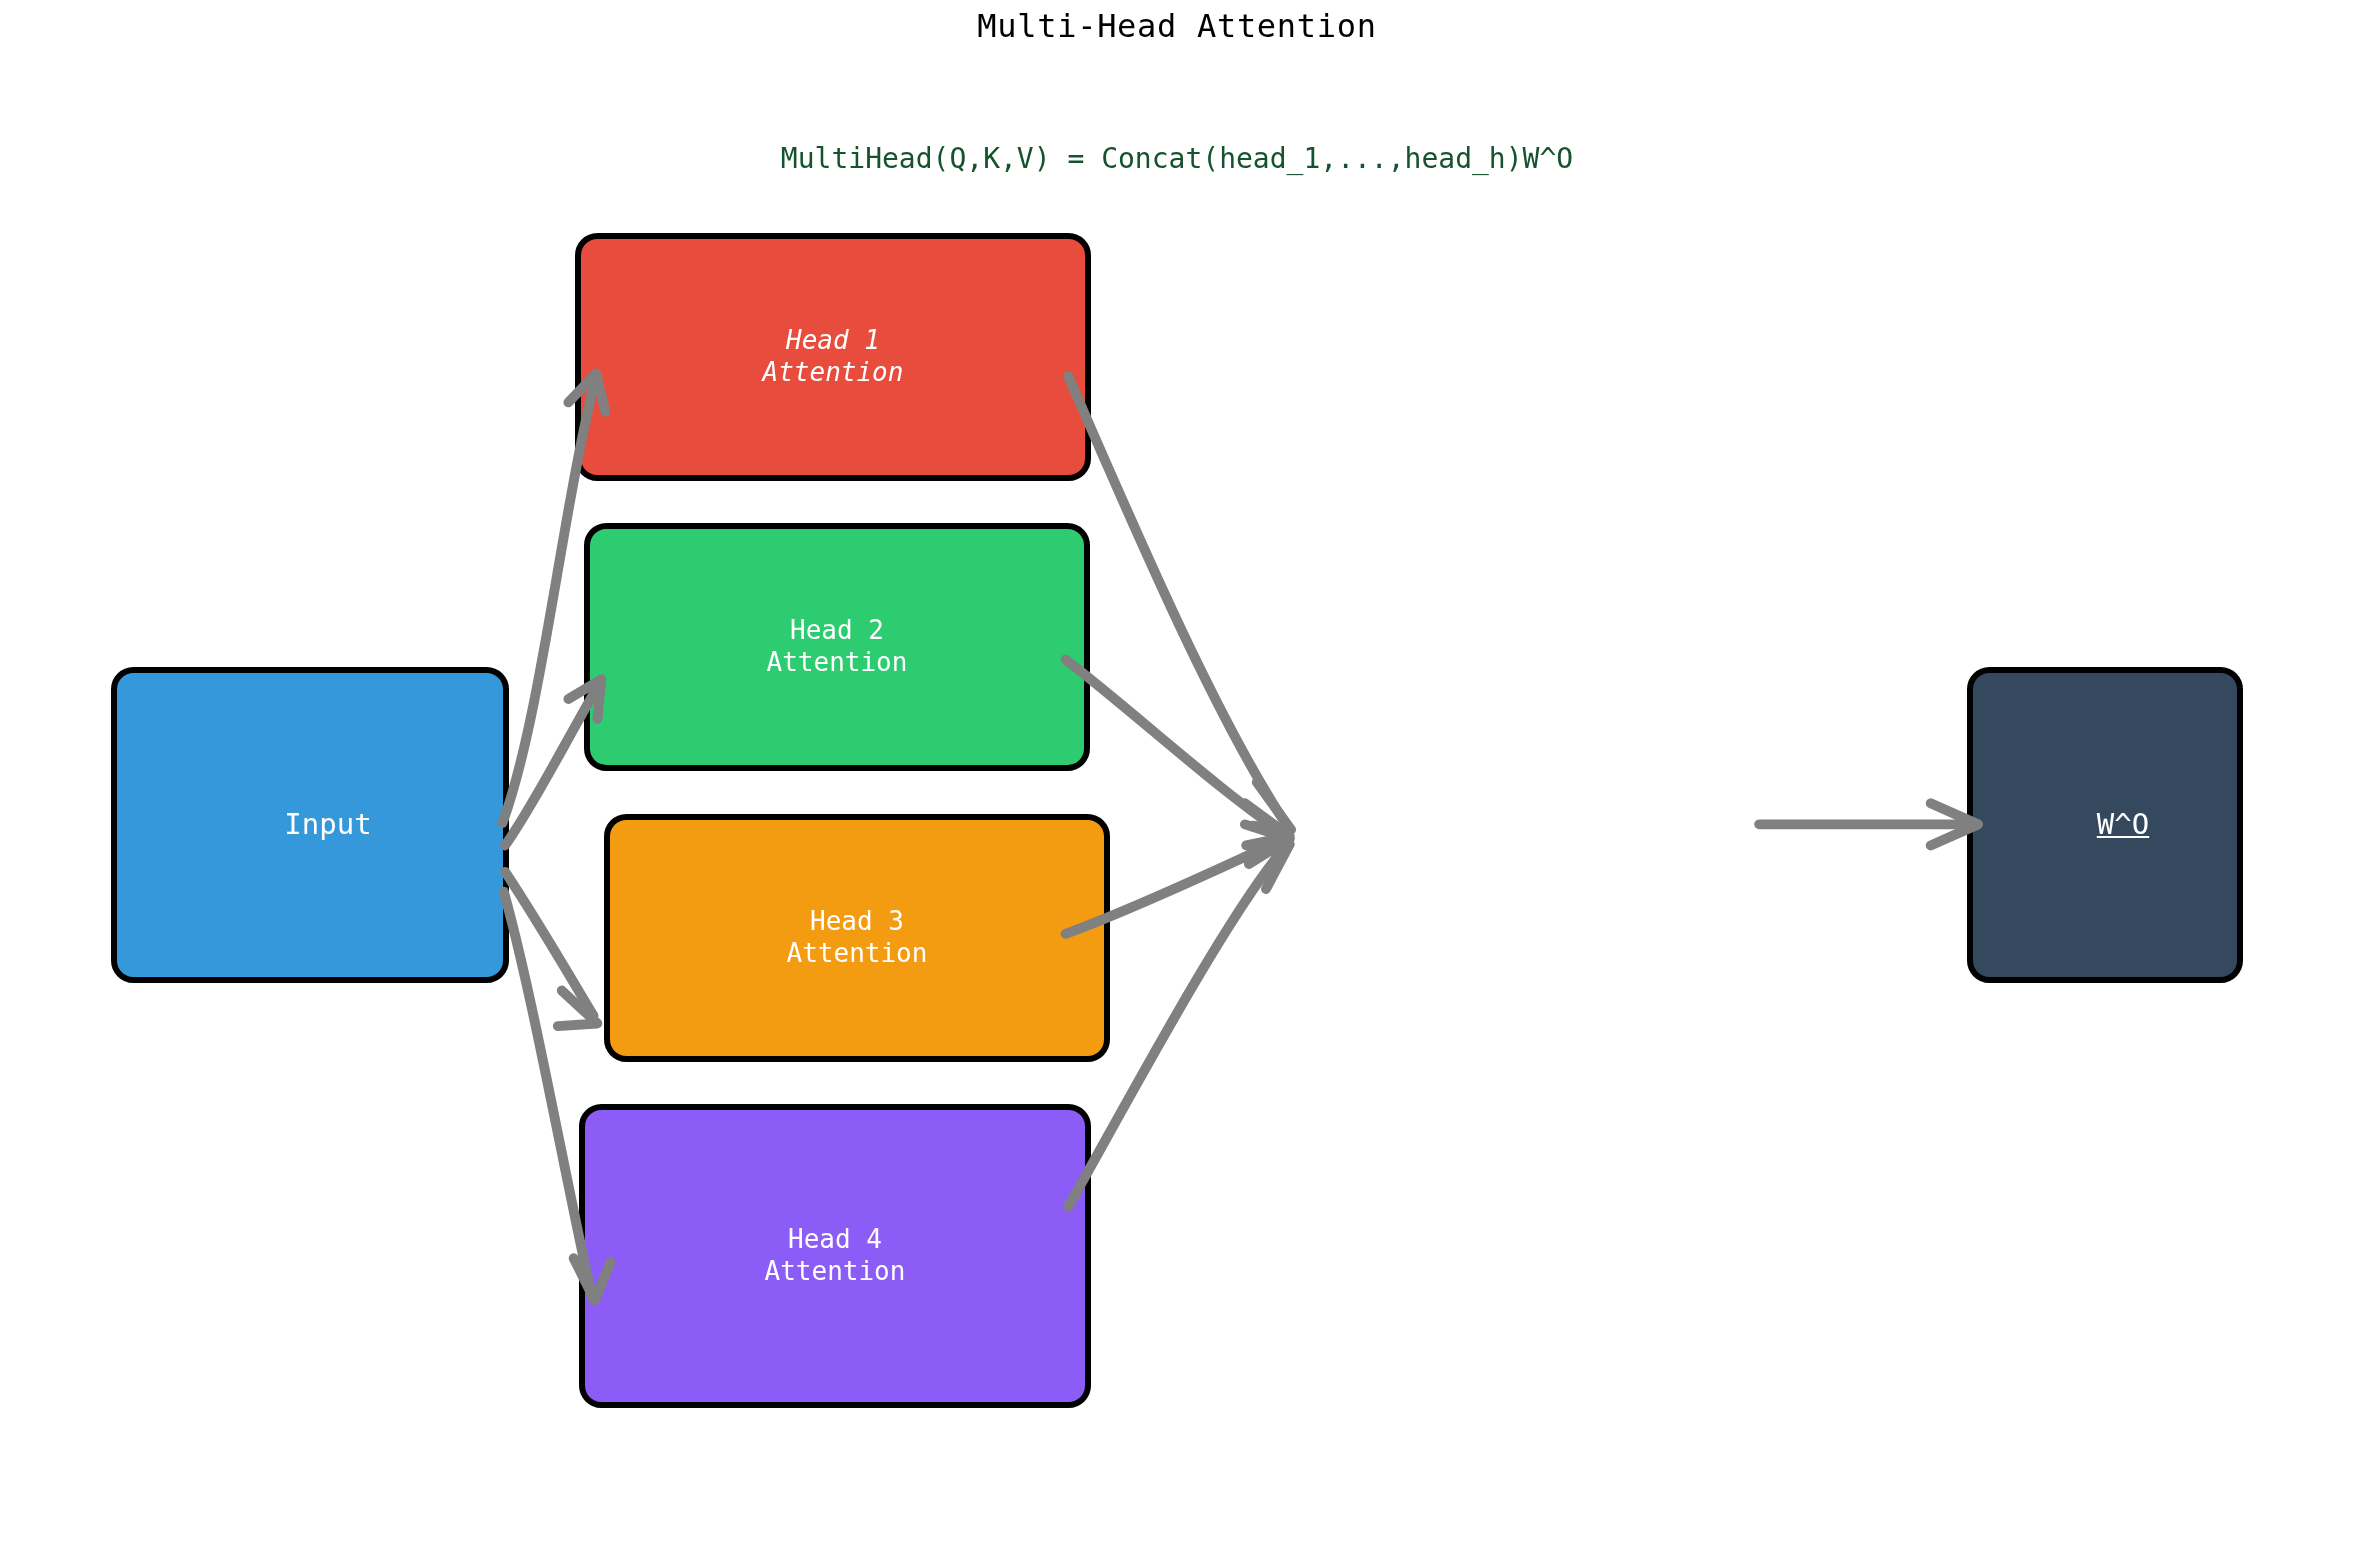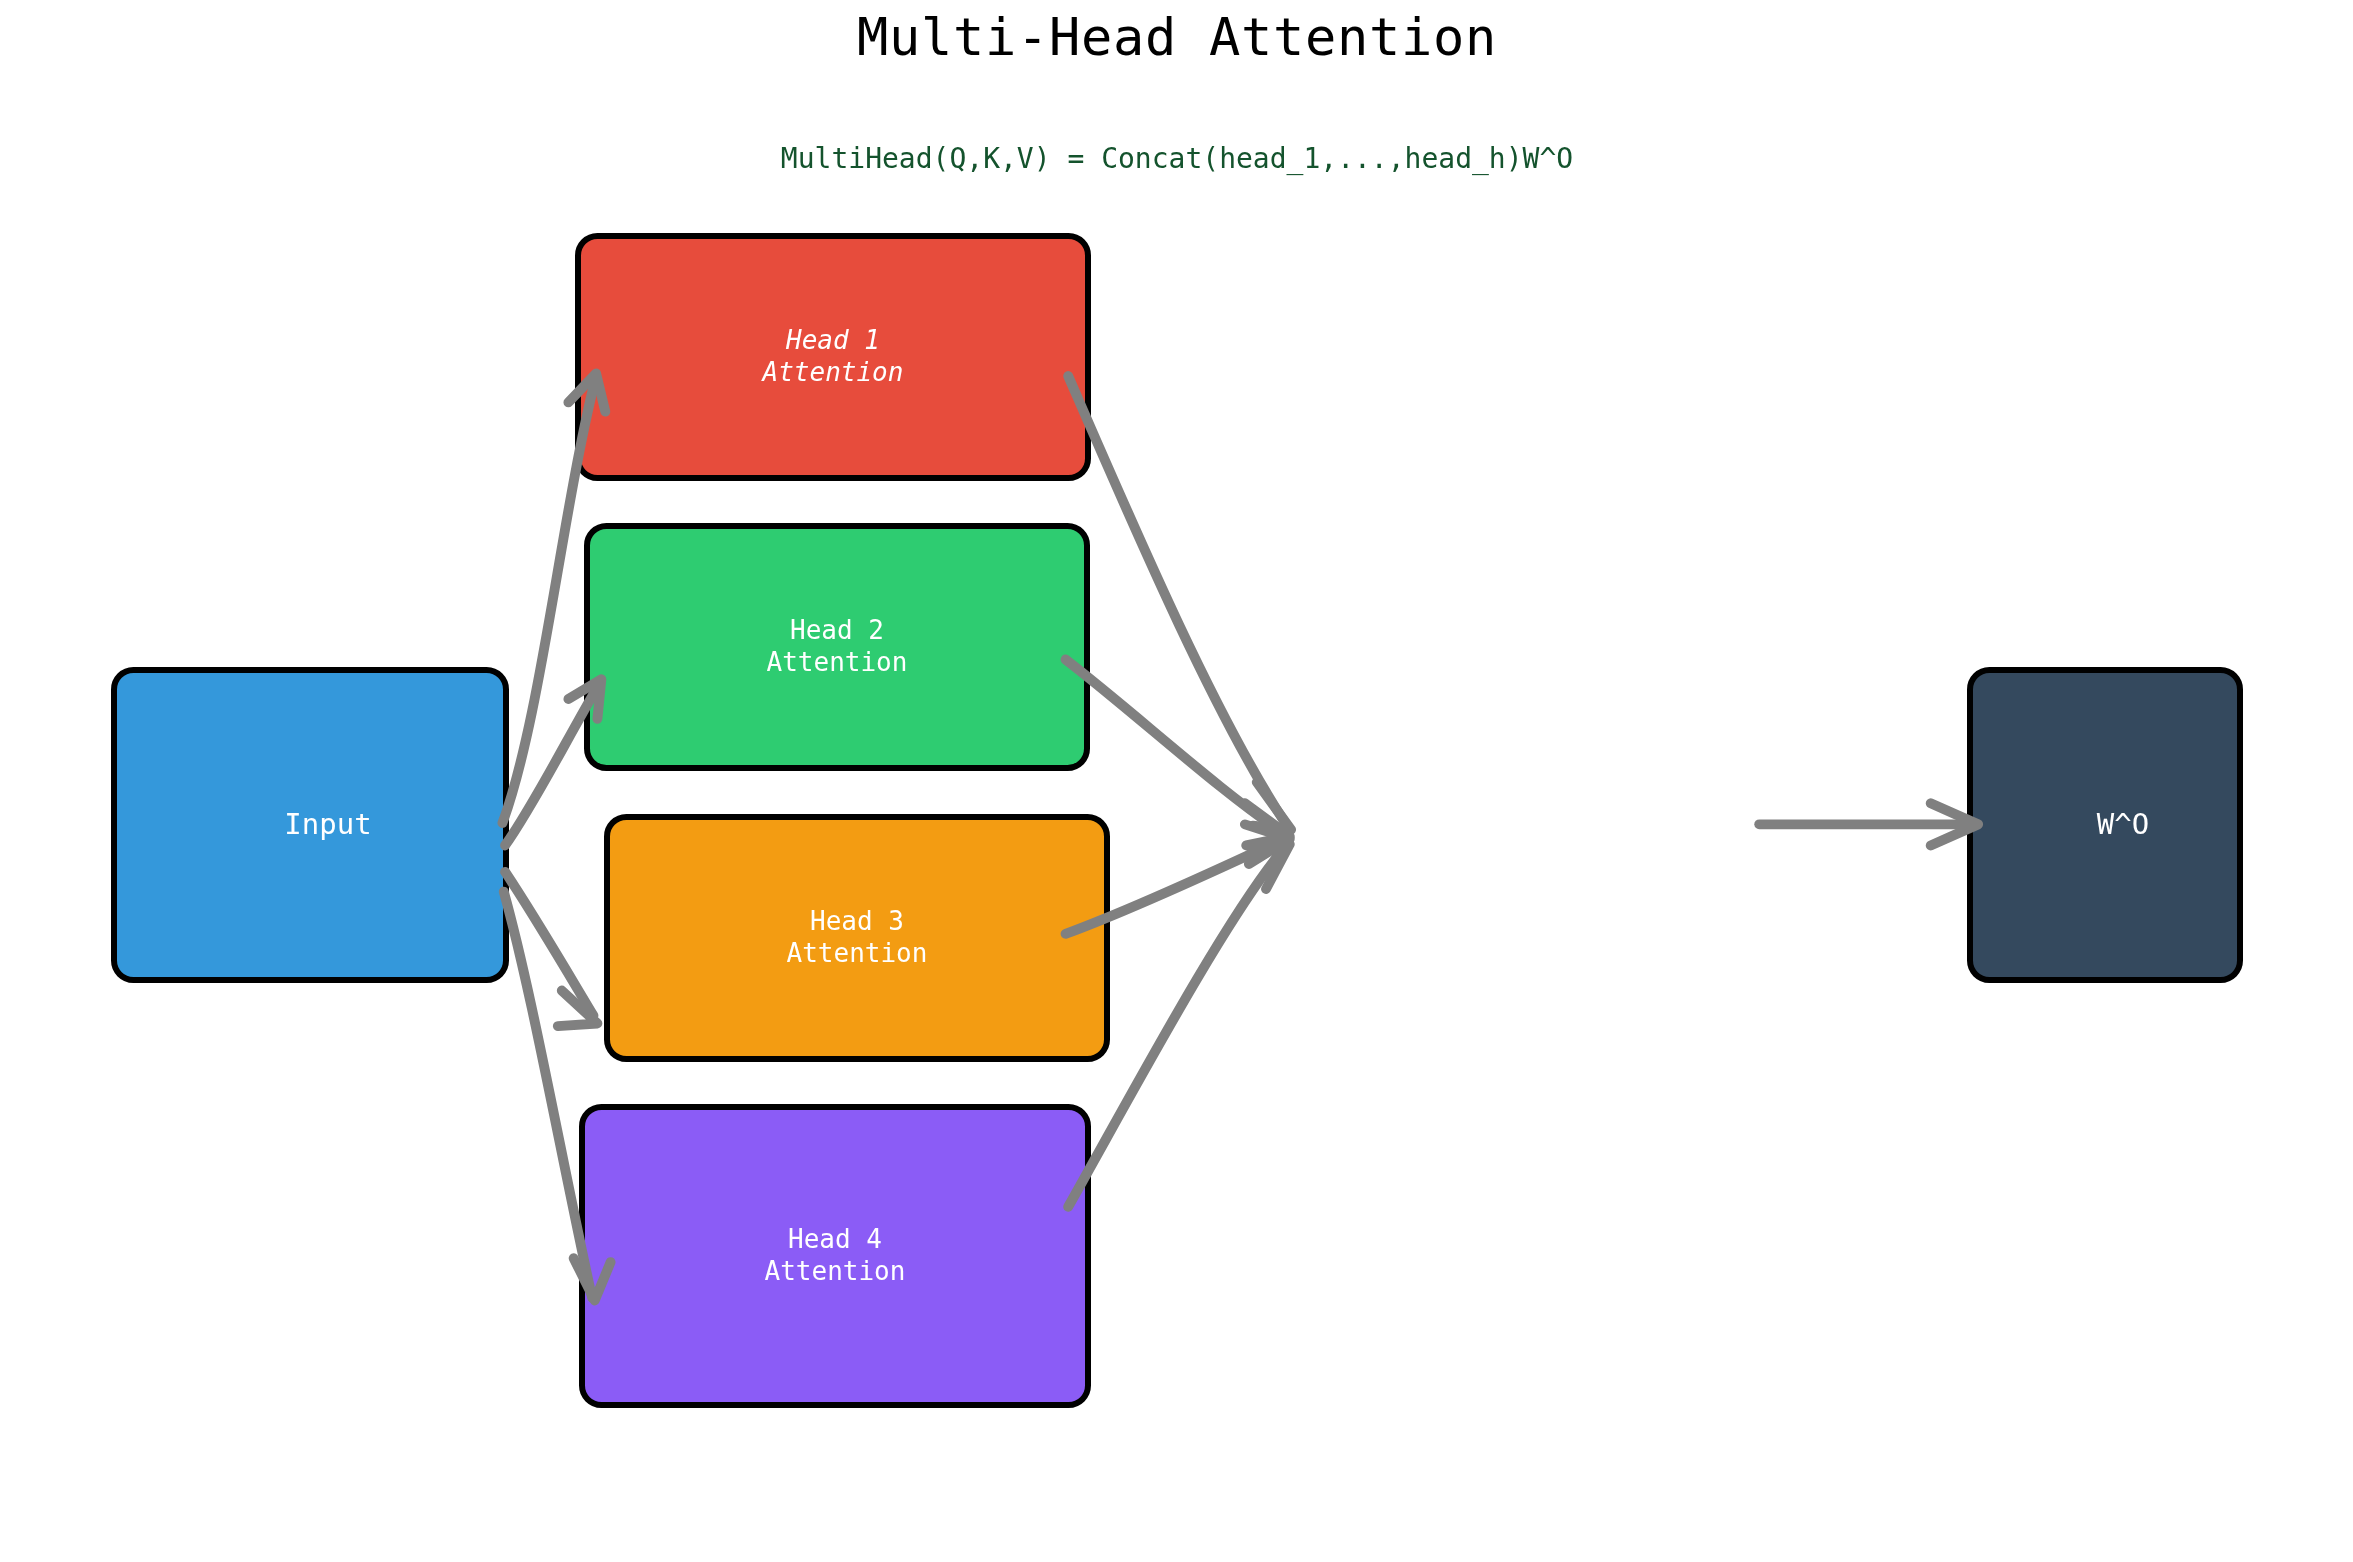--- a/index.html
+++ b/index.html
@@ -23,21 +23,21 @@
   }
 
   
   .title {
     position: absolute;
     left: 0;
     top: 6.6px;
     width: 2354px;
     text-align: center;
     font-family: "DejaVu Sans Mono", monospace;
-    font-size: 52px;
+    font-size: 32px;
     font-weight: 400;
     color: #000000;
     letter-spacing: 0.7px;
   }
   .formula {
     position: absolute;
     left: 0;
     top: 142px;
     width: 2354px;
     text-align: center;
@@ -65,21 +65,21 @@
     white-space: pre-line;
     z-index: 3;
   }
 
   #node-input  { left: 111px;  top: 667px; width: 398px;  height: 316px; background: #3498db; }
   #node-head1  { left: 575px;  top: 233px;  width: 516px;  height: 248px; background: #e74c3c; font-style: italic; }
   #node-head2  { left: 584px;  top: 523px;  width: 506px;  height: 248px; background: #2ecc71; }
   #node-head3  { left: 604px;  top: 814px; width: 506px;  height: 248px; background: #f39c12; }
   #node-head4  { left: 579px;  top: 1104px; width: 512px;  height: 304px; background: #8b5cf6; }
   #node-concat { left: 1270px; top: 667px; width: 512px;  height: 316px; background: #1abc9c; }
-  #node-wo     { left: 1967px; top: 667px; width: 276px;  height: 316px; background: #34495e; }
+  #node-wo     { left: 1967px; top: 667px; width: 276px;  height: 316px; background: #34495e; text-decoration: underline; }
 
   #node-input  .label,
   #node-concat .label,
   #node-wo     .label { font-size: 29px; margin-left: 36px; }
 
   svg#edges {
     position: absolute;
     left: 0; top: 0;
     width: 2354px;
     height: 1563px;

